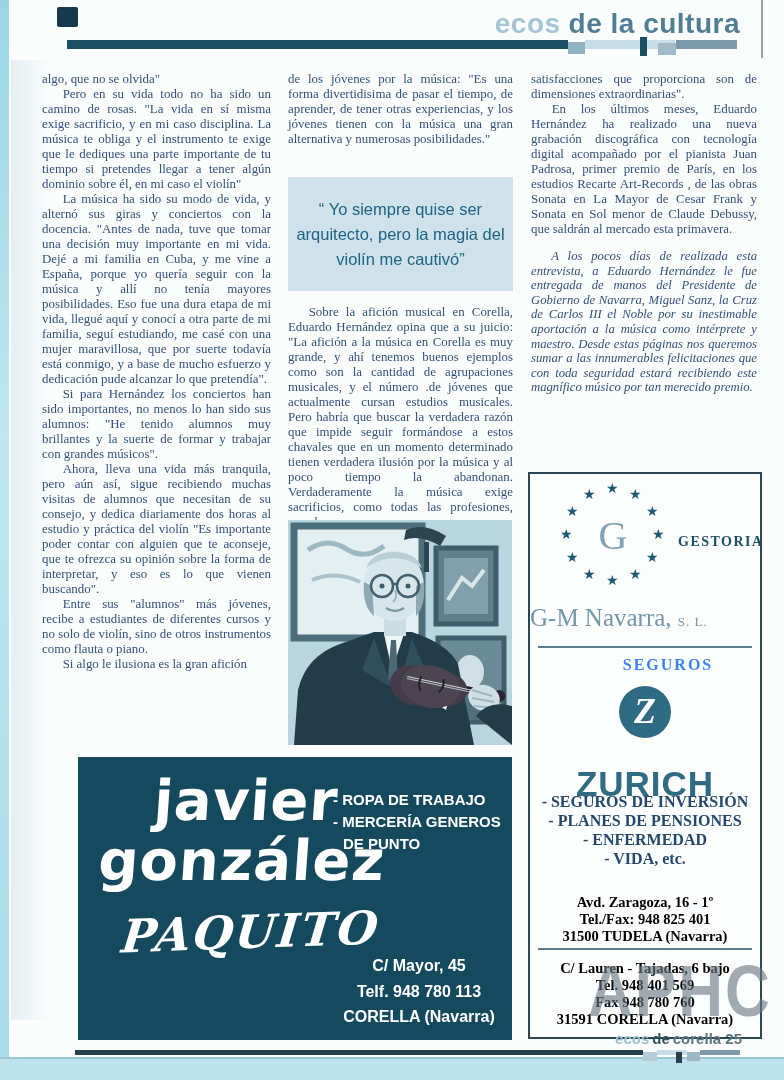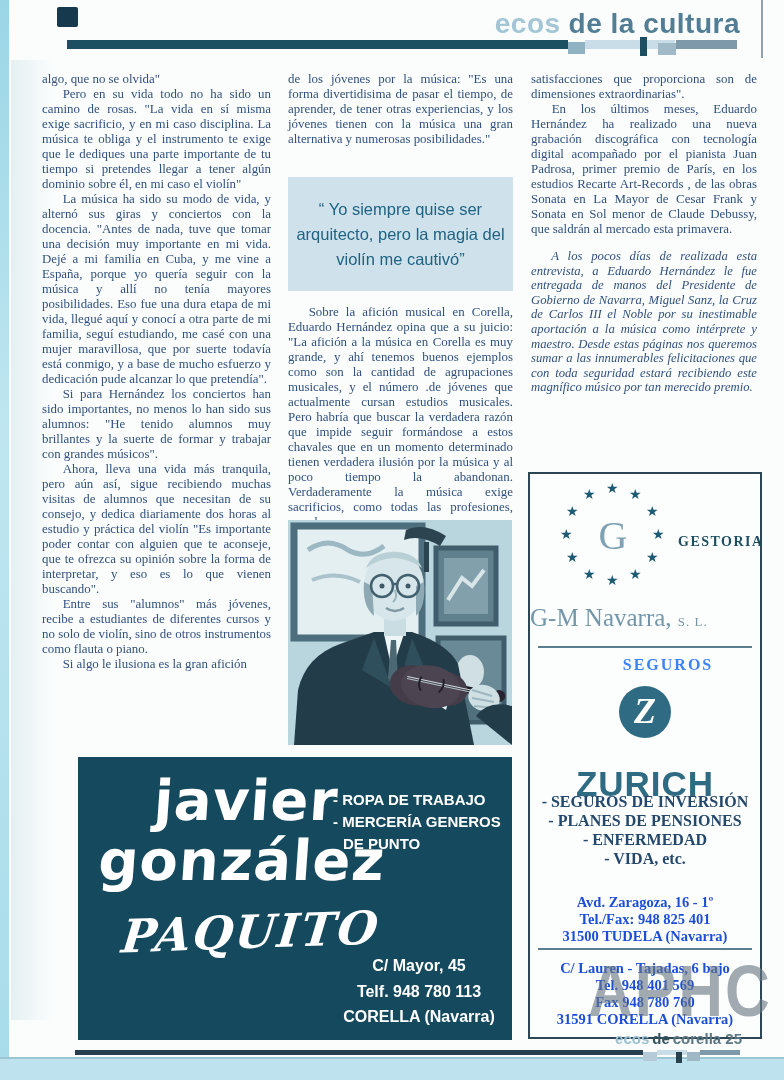--- a/index.html
+++ b/index.html
@@ -61,21 +61,21 @@
   .seguros{position:absolute;left:0;top:182px;width:100%;text-align:center;
     font:700 16px "Liberation Serif",serif;letter-spacing:2px;color:#3b82f6;padding-left:23px;}
   .z-circle{position:absolute;left:50%;transform:translateX(-50%);top:212px;width:52px;height:52px;
     border-radius:50%;background:#2f6b82;color:#fff;text-align:center;
     font:italic 700 36px "Liberation Serif",serif;line-height:50px;}
   .zurich-name{position:absolute;left:0;top:272px;width:100%;text-align:center;
     font:700 35px "Liberation Sans",sans-serif;color:#2f6b82;letter-spacing:1px;margin-top:18px;}
   .products{position:absolute;left:0;top:318px;width:100%;text-align:center;
     font:700 16px "Liberation Serif",serif;color:#24486b;line-height:19px;}
   .addr{position:absolute;left:0;width:100%;text-align:center;
-    font:700 14.5px "Liberation Serif",serif;color:#1d4ed8;line-height:17px;}
+    font:700 14.5px "Liberation Serif",serif;color:#000000;line-height:17px;}
   .addr1{top:420px;} .addr2{top:486px;}
 
   
   .ad-left{position:absolute;left:78px;top:757px;width:434px;height:283px;background:#154a5e;color:#fff;}
   .jg-name{position:absolute;left:16px;top:14px;width:300px;text-align:center;
     font:700 56px/60px "DejaVu Sans",sans-serif;letter-spacing:1px;transform:skewX(-4deg);}
   .jg-services{position:absolute;left:255px;top:32px;width:172px;
     font:700 15px/1.45 "Liberation Sans",sans-serif;}
   .jg-services .cont{padding-left:10px;}
   .paquito{position:absolute;left:38px;top:148px;width:270px;text-align:center;

